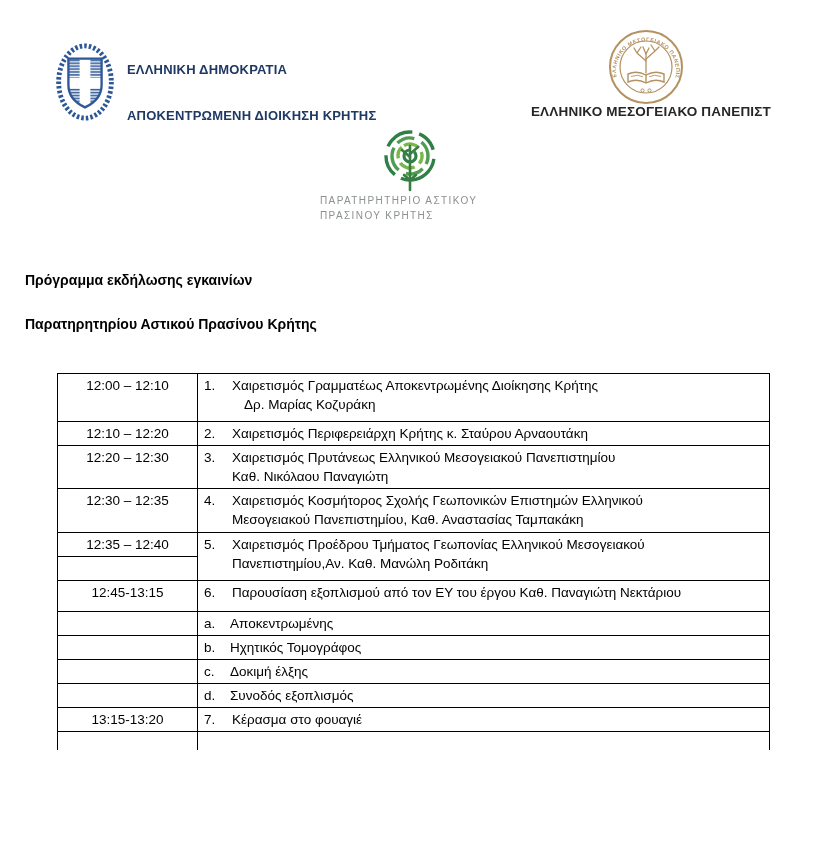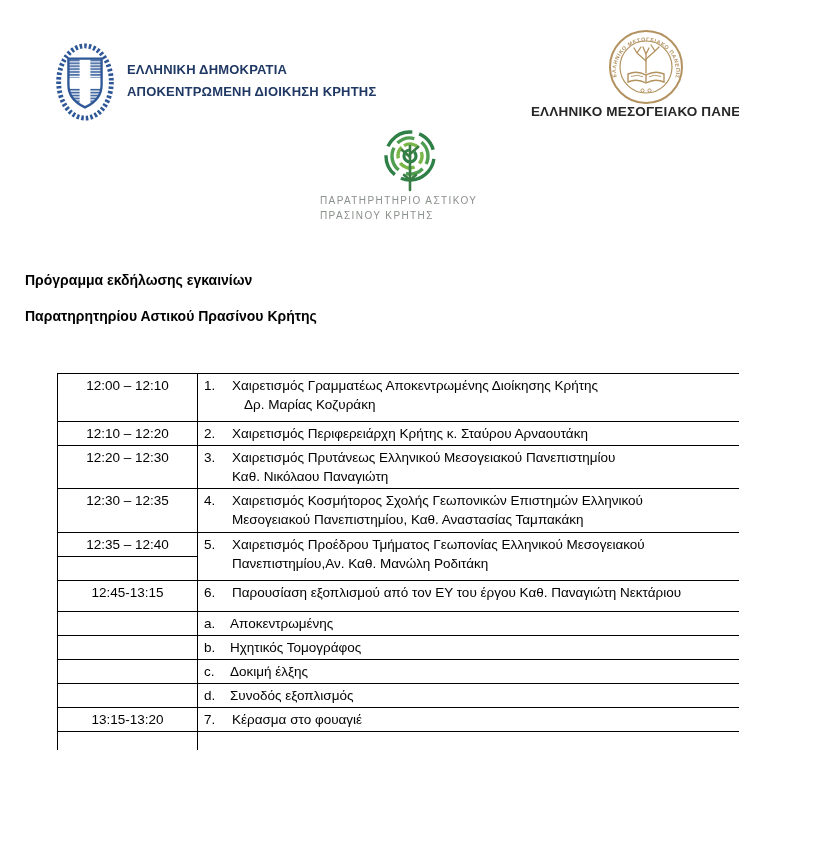--- a/index.html
+++ b/index.html
@@ -1,37 +1,37 @@
 <!DOCTYPE html>
 <html><head>
 <meta charset="utf-8">
 <style>
   html,body{margin:0;padding:0;background:#fff;}
   body{font-family:"Liberation Sans",sans-serif;color:#000;}
-  .page{position:relative;width:739px;height:841px;background:#ffffff;overflow:hidden;}
+  .page{position:relative;width:739px;height:841px;background:#ffffff;overflow:hidden;padding-left:32px;}
 
   
   .emblem{position:absolute;left:53px;top:42px;width:64px;height:80px;}
   .gov-text{position:absolute;left:127px;top:62px;color:#1f3864;font-weight:bold;font-size:13px;letter-spacing:.2px;}
-  .gov-text .l2{margin-top:7px;}
+  .gov-text .l2{margin-top:31px;}
 
   
   .hmu-logo{position:absolute;left:607px;top:27px;width:78px;height:80px;}
   .hmu-label{position:absolute;left:519px;top:104px;width:300px;text-align:center;
              font-weight:bold;font-size:13.5px;color:#262626;letter-spacing:.2px;}
 
   
   .oas-logo{position:absolute;left:381px;top:130px;width:58px;height:62px;}
   .oas-caption{position:absolute;left:320px;top:193px;width:180px;
                color:#8b918b;font-size:10px;letter-spacing:1.4px;line-height:15px;}
 
   
   .doc-title{position:absolute;left:25px;width:790px;text-align:left;font-weight:bold;font-size:14px;}
   .t1{top:272px;}
-  .t2{top:308px;}
+  .t2{top:316px;}
 
   
   table.agenda{position:absolute;left:57px;top:373px;width:713px;border-collapse:collapse;
                font-size:13.5px;table-layout:fixed;}
   table.agenda td{border:1.5px solid #000;vertical-align:top;padding:2px 6px 2px 6px;line-height:19px;}
   td.time{width:127px;text-align:center;padding-top:3px;}
   td.content{padding-left:18px;}
   .num{display:inline-block;width:28px;}
   .wrap2{padding-left:28px;}
   .wrap2.deep{padding-left:40px;}

